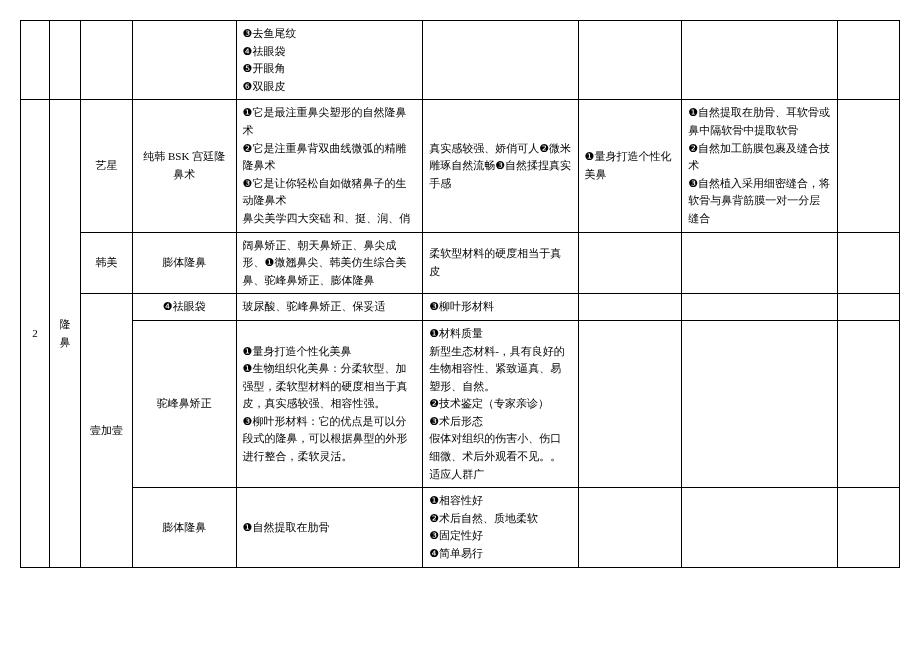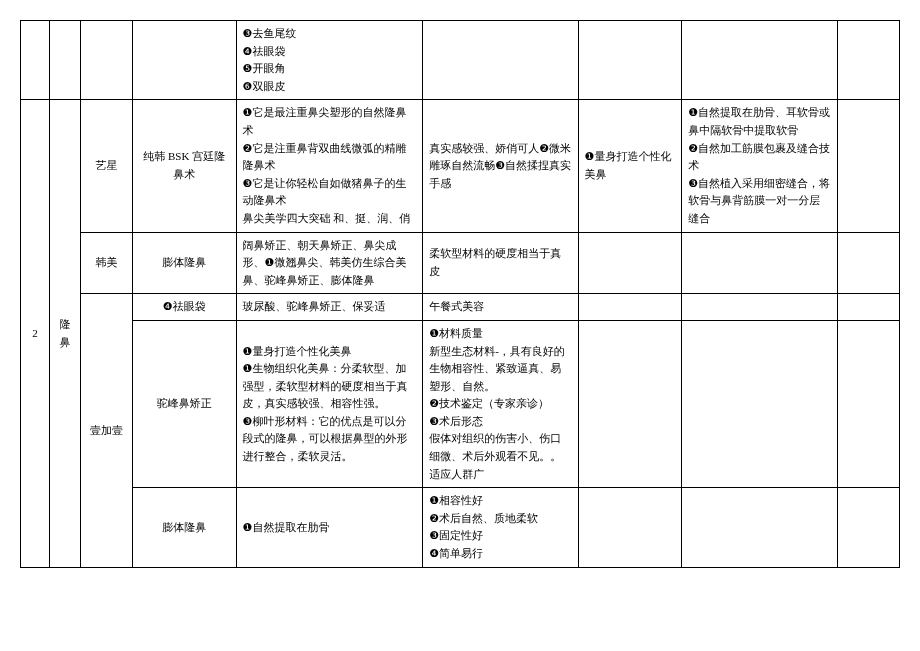--- a/index.html
+++ b/index.html
@@ -91,21 +91,21 @@
     <td style="white-space:pre-line">柔软型材料的硬度相当于真皮</td>
     <td></td>
     <td></td>
     <td></td>
   </tr>
 
   <tr>
     <td rowspan="3" class="center">壹加壹</td>
     <td class="center">❹祛眼袋</td>
     <td style="white-space:pre-line">玻尿酸、驼峰鼻矫正、保妥适</td>
-    <td style="white-space:pre-line">午餐式美容</td>
+    <td style="white-space:pre-line">❸柳叶形材料</td>
     <td></td>
     <td></td>
     <td></td>
   </tr>
 
   <tr>
     <td class="center">驼峰鼻矫正</td>
     <td style="white-space:pre-line">❶量身打造个性化美鼻
 ❶生物组织化美鼻：分柔软型、加强型，柔软型材料的硬度相当于真皮，真实感较强、相容性强。
 ❸柳叶形材料：它的优点是可以分段式的隆鼻，可以根据鼻型的外形进行整合，柔软灵活。</td>

